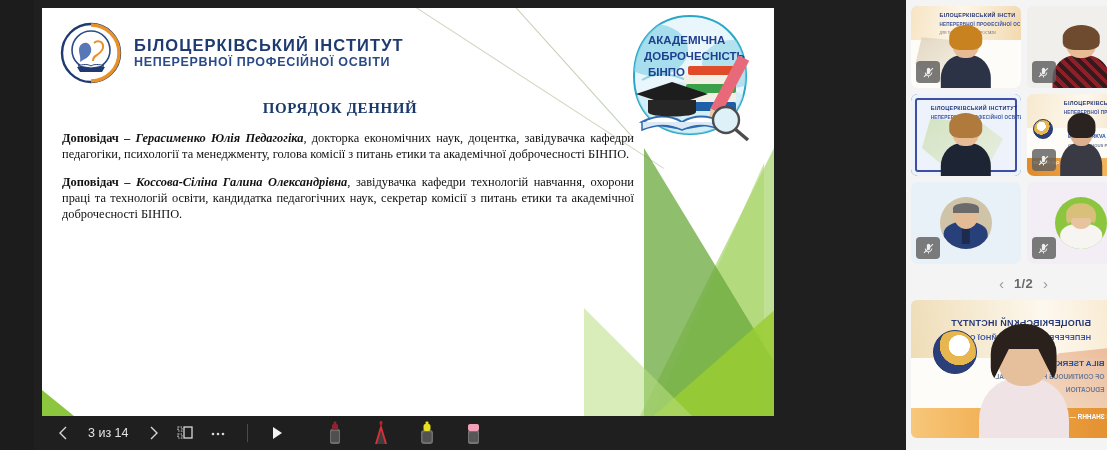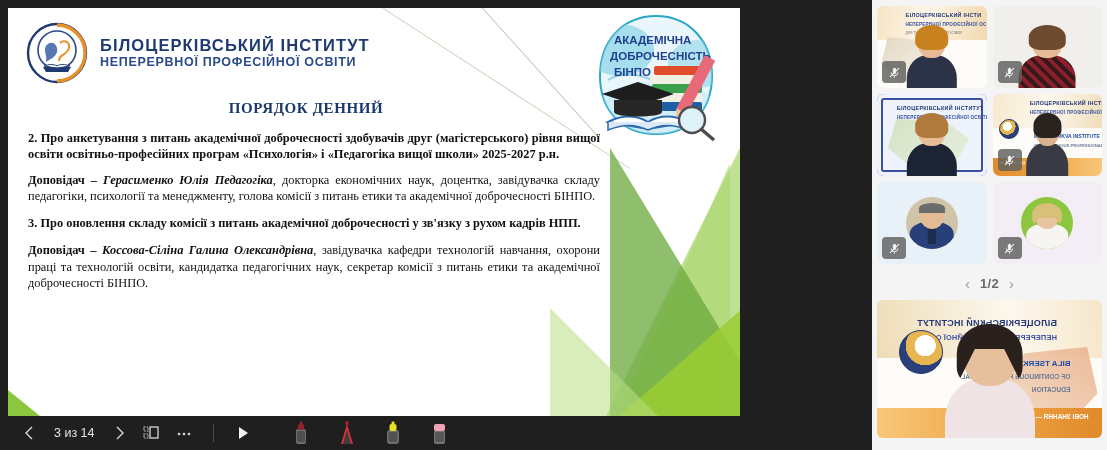--- a/index.html
+++ b/index.html
@@ -3,21 +3,21 @@
 <meta charset="utf-8">
 <title>Presentation Share — Video Meeting</title>
 <style>
   * { box-sizing: border-box; margin: 0; padding: 0; }
   html, body {
     width: 1107px; height: 450px;
     overflow: hidden;
     background: #1c1c1c;
     font-family: "Liberation Sans", sans-serif;
   }
-  .app { position: relative; width: 940px; height: 450px; display: flex; }
+  .app { position: relative; width: 940px; height: 450px; display: flex; margin-left: 34px; }
 
   
   .stage {
     position: relative;
     width: 872px; height: 450px;
     background: #1f1f1f;
     flex: 0 0 872px;
   }
   .slide {
     position: absolute;
@@ -348,28 +348,22 @@
         <polygon points="22,84 58,72 94,84 58,96" fill="#1d1d1d"></polygon>
         <path d="M34 90v12c0 6 48 6 48 0V90" fill="#262626"></path>
 
         <circle cx="112" cy="110" r="13" fill="#dff1f8" stroke="#4d4d4d" stroke-width="2.4"></circle>
         <line x1="121" y1="119" x2="134" y2="130" stroke="#4d4d4d" stroke-width="3.5"></line>
       </svg>
 
       <div class="slide-title">ПОРЯДОК ДЕННИЙ</div>
 
       <div class="body-wrap">
-        <p class="para tight">
-          <span class="b">2.</span><span class="b"> Про анкетування з питань академічної доброчесності здобувачів друг (магістерського) рівня вищої освіти освітньо-професійних програм «Психологія» і «Педагогіка вищої школи» 2025-2027 р.н.</span>
-        </p>
         <p class="para">
-          <span class="b">Доповідач – </span><span class="i">Герасименко Юлія Педагогіка</span><span>, докторка економічних наук, доцентка, завідувачка складу педагогіки, психології та менеджменту, голова комісії з питань етики та академічної доброчесності БІНПО.</span>
-        </p>
-        <p class="para">
-          <span class="b">3.</span><span class="b"> Про оновлення складу комісії з питань академічної доброчесності у зв'язку з рухом кадрів НПП.</span>
+          <span class="b">Доповідач – </span><span class="i">Герасименко Юлія Педагогіка</span><span>, докторка економічних наук, доцентка, завідувачка кафедри педагогіки, психології та менеджменту, голова комісії з питань етики та академічної доброчесності БІНПО.</span>
         </p>
         <p class="para">
           <span class="b">Доповідач – </span><span class="i">Коссова-Сіліна Галина Олександрівна</span><span>, завідувачка кафедри технологій навчання, охорони праці та технологій освіти, кандидатка педагогічних наук, секретар комісії з питань етики та академічної доброчесності БІНПО.</span>
         </p>
       </div>
     </div>
 
     <div class="toolbar">
       <div class="tb-btn">
         <svg width="14" height="16" viewBox="0 0 14 16">

